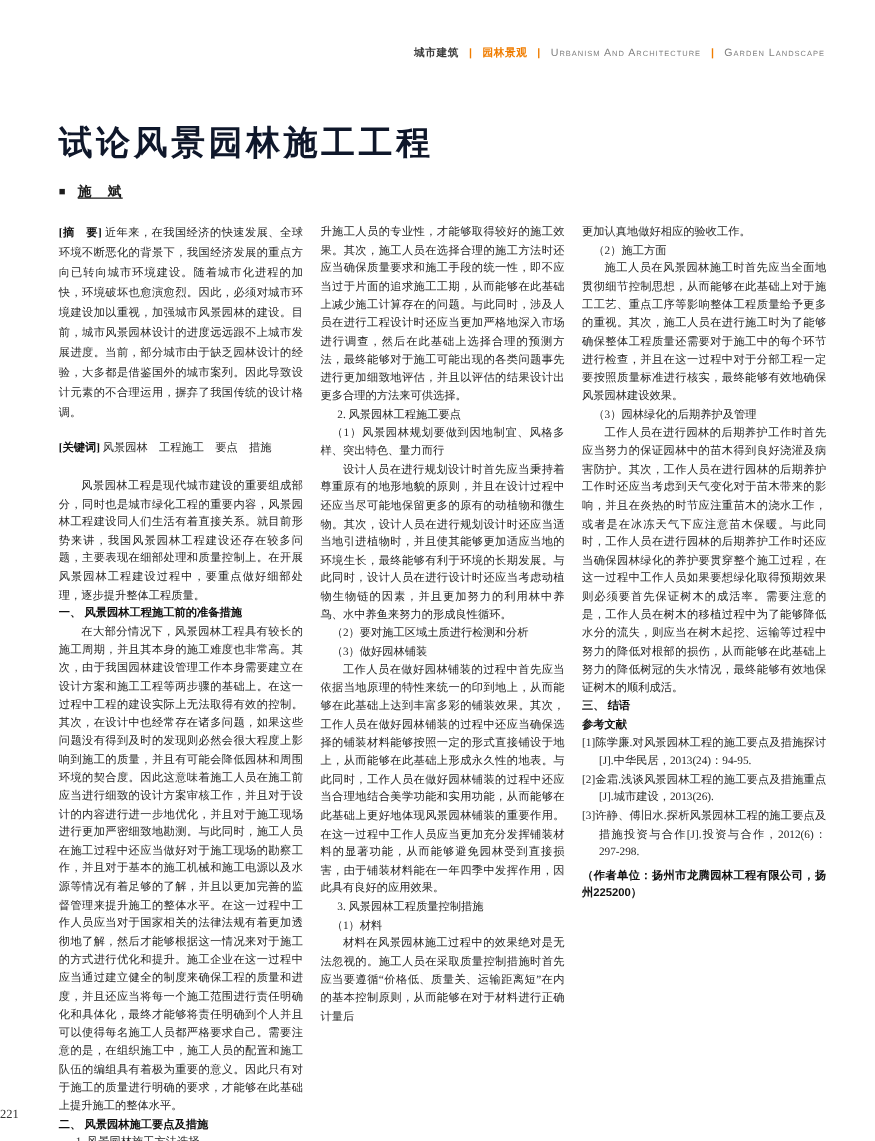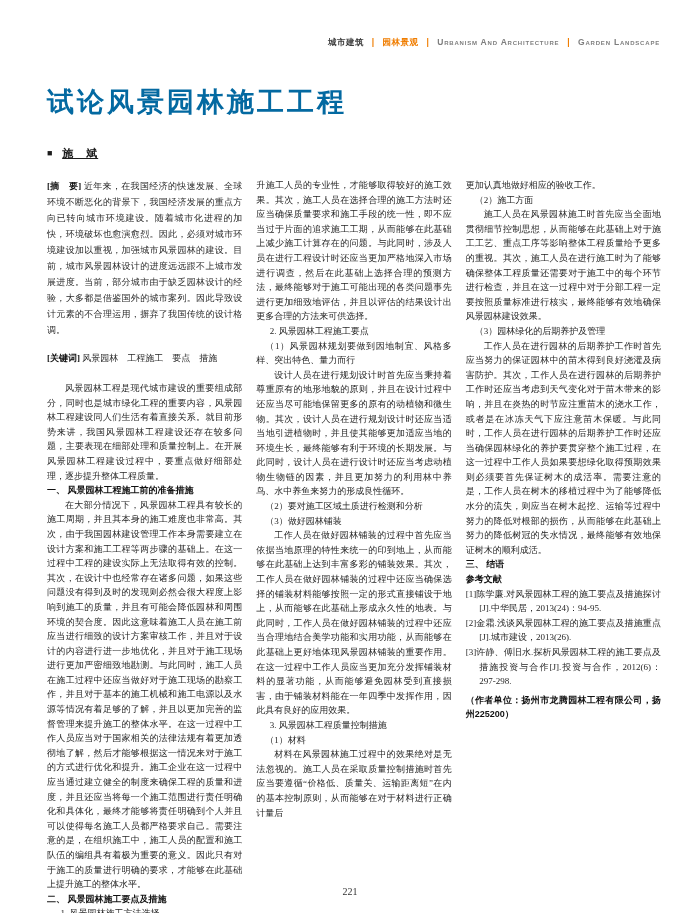--- a/index.html
+++ b/index.html
@@ -4,44 +4,44 @@
 <style>
   html,body{margin:0;padding:0;background:#ffffff;}
   .page{position:relative;width:700px;height:913px;background:#ffffff;overflow:hidden;
         font-family:"Liberation Serif","DejaVu Serif",serif;color:#262626;}
   
   .journal-header{position:absolute;top:37px;right:40px;font-size:8.5px;letter-spacing:.5px;
         font-family:"Liberation Sans","DejaVu Sans",sans-serif;white-space:nowrap;}
   .jh-cn{color:#3d3d3d;font-weight:700;}
   .jh-accent{color:#f07d00;font-weight:700;}
   .jh-sep{color:#f07d00;font-weight:700;margin:0 5px;}
-  .jh-en{color:#7e7e7e;font-weight:700;font-variant:small-caps;letter-spacing:.8px;}
+  .jh-en{color:#7e7e7e;font-weight:400;font-variant:small-caps;letter-spacing:.8px;}
   
-  .article-title{position:absolute;left:47px;top:84px;margin:0;font-size:27px;letter-spacing:3px;
-        font-weight:800;color:#0369a1;font-family:"Liberation Sans","DejaVu Sans",sans-serif;}
+  .article-title{position:absolute;left:47px;top:96px;margin:0;font-size:27px;letter-spacing:3px;
+        font-weight:800;color:#0f172a;font-family:"Liberation Sans","DejaVu Sans",sans-serif;}
   .author-line{position:absolute;left:47px;top:146px;font-size:11px;color:#1c1c1c;}
   .author-marker{font-size:9px;position:relative;top:-1px;margin-right:7px;}
   .author-name{font-weight:700;letter-spacing:1px;text-decoration:underline;}
   
   .columns{position:absolute;left:47px;top:178px;width:614px;display:flex;gap:14px;}
   .col{flex:1 1 0;min-width:0;font-size:9px;line-height:14.6px;text-align:justify;}
   .abstract,.keywords{margin:0 0 12px 0;line-height:16px;color:#2a2a2a;}
   .lbl{font-weight:700;font-family:Liberation Serif, serif;color:#111;}
   .keywords{margin-bottom:15px;}
   .blk{text-align:justify;}
   .b-p{text-indent:2em;}
   .b-cont{text-indent:0;}
   .b-h1{font-weight:700;font-family:"Liberation Sans","DejaVu Sans",sans-serif;color:#111;}
   .b-h2{text-indent:1.5em;}
   .b-h3{text-indent:1em;}
   .b-ref{padding-left:1.5em;text-indent:-1.5em;}
   .b-refhead{font-weight:700;font-family:"Liberation Sans","DejaVu Sans",sans-serif;color:#111;}
   .b-affil{font-weight:700;font-family:"Liberation Sans","DejaVu Sans",sans-serif;color:#111;margin-top:4px;}
   
-  .page-number{position:absolute;left:0;right:0;top:886px;text-align:center;
+  .page-number{position:absolute;left:0;right:0;top:886px;text-align:left;
         font-size:10px;color:#333;}
 </style>
 </head>
 <body>
 
 <div class="page">
 
   <div class="journal-header">
     <span class="jh-cn">城市建筑</span>
     <span class="jh-sep">|</span>

